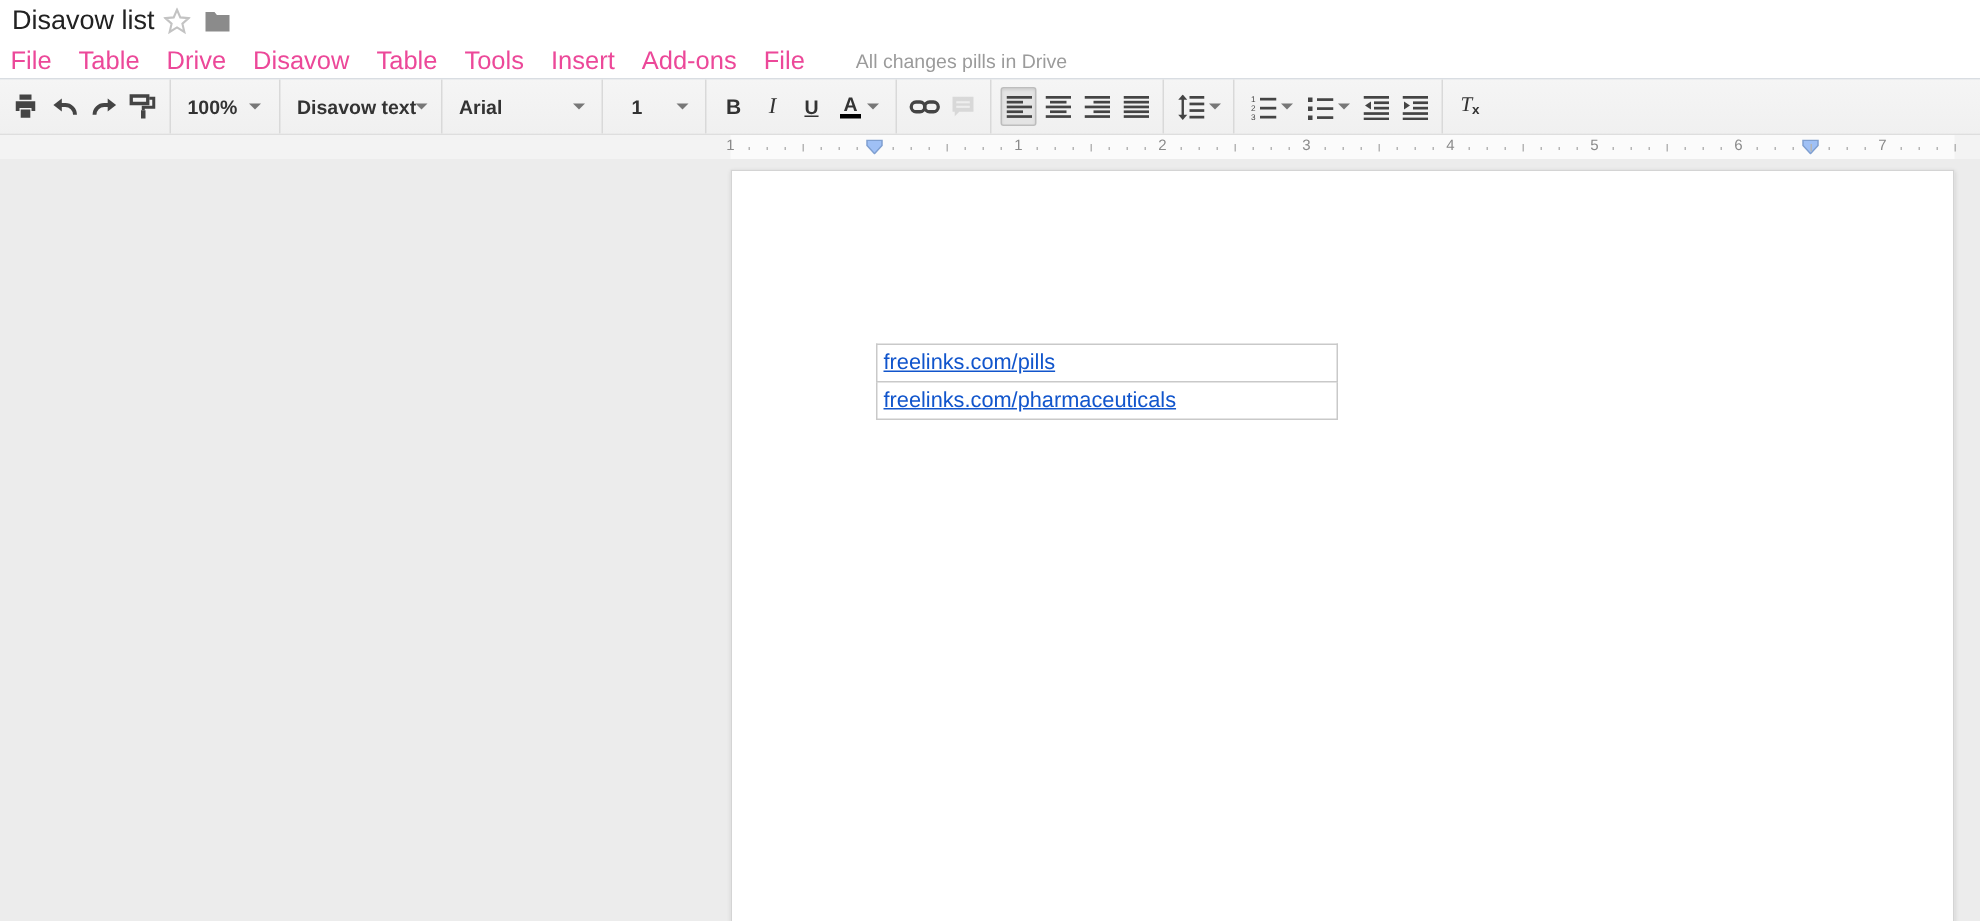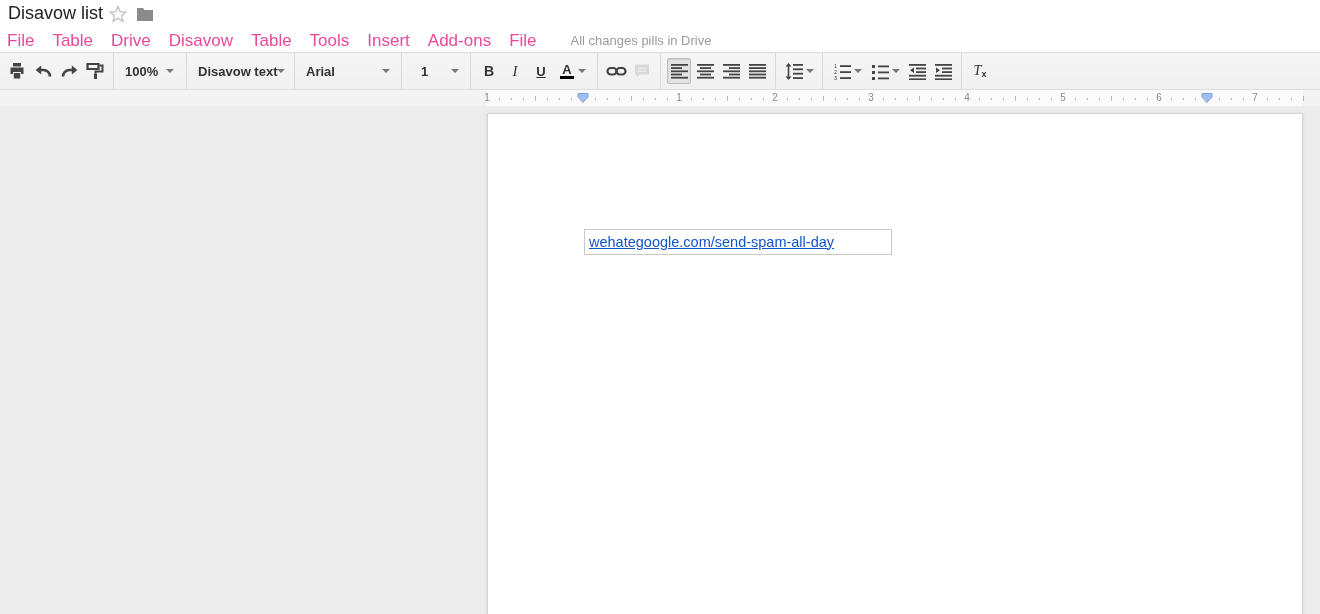--- a/index.html
+++ b/index.html
@@ -401,18 +401,21 @@
     <span class="tick small" style="left: 1279px;"></span>
     <span class="tick small" style="left: 1291px;"></span>
     <span class="tick half" style="left: 1303px;"></span>
   </div>
 
 <div id="canvas">
   <div id="page">
     <table id="doc-table">
       <tbody>
           <tr>
-            <td><a>wehategoogle.com/send-spam-all-day</a></td>
+            <td><a>freelinks.com/pills</a></td>
+          </tr>
+          <tr>
+            <td><a>freelinks.com/pharmaceuticals</a></td>
           </tr>
         </tbody>
     </table>
   </div>
 </div>
 
 </body></html>

